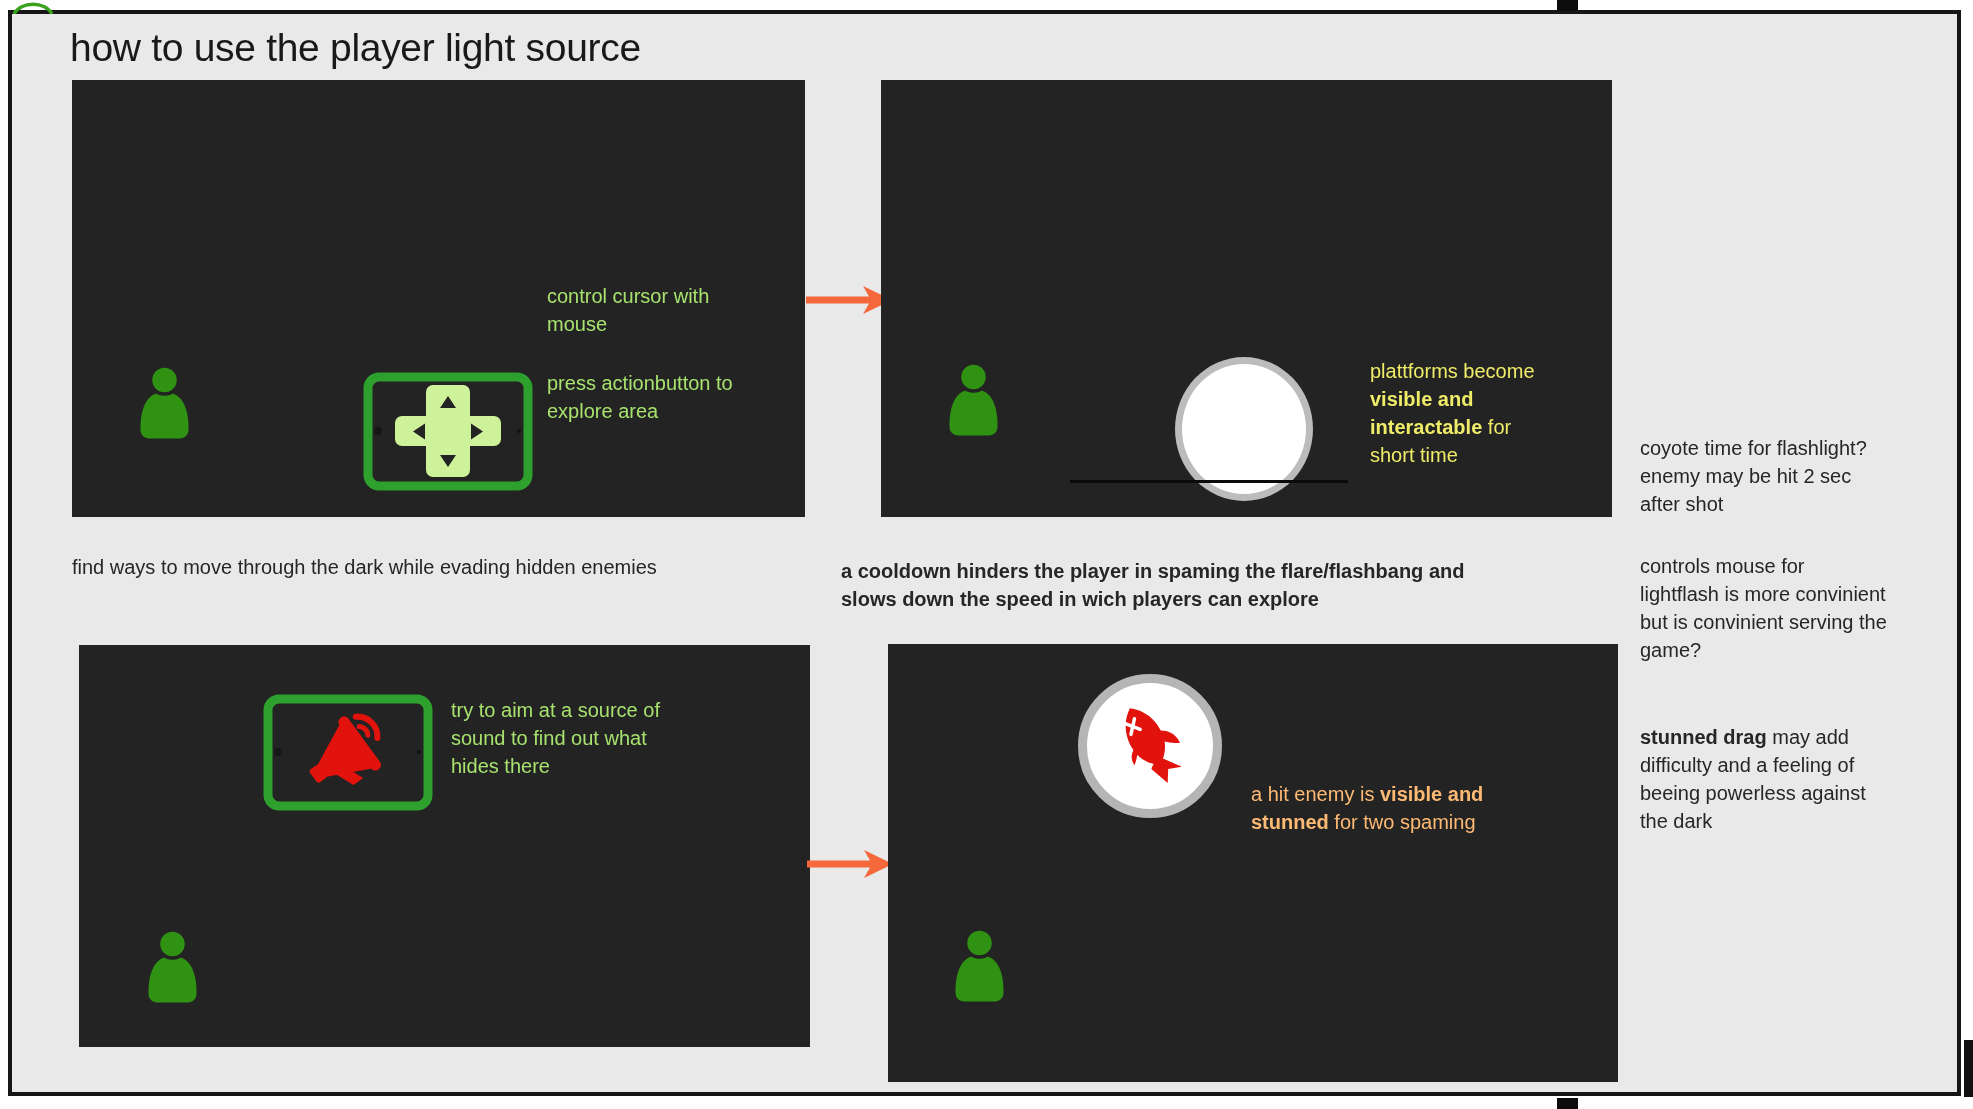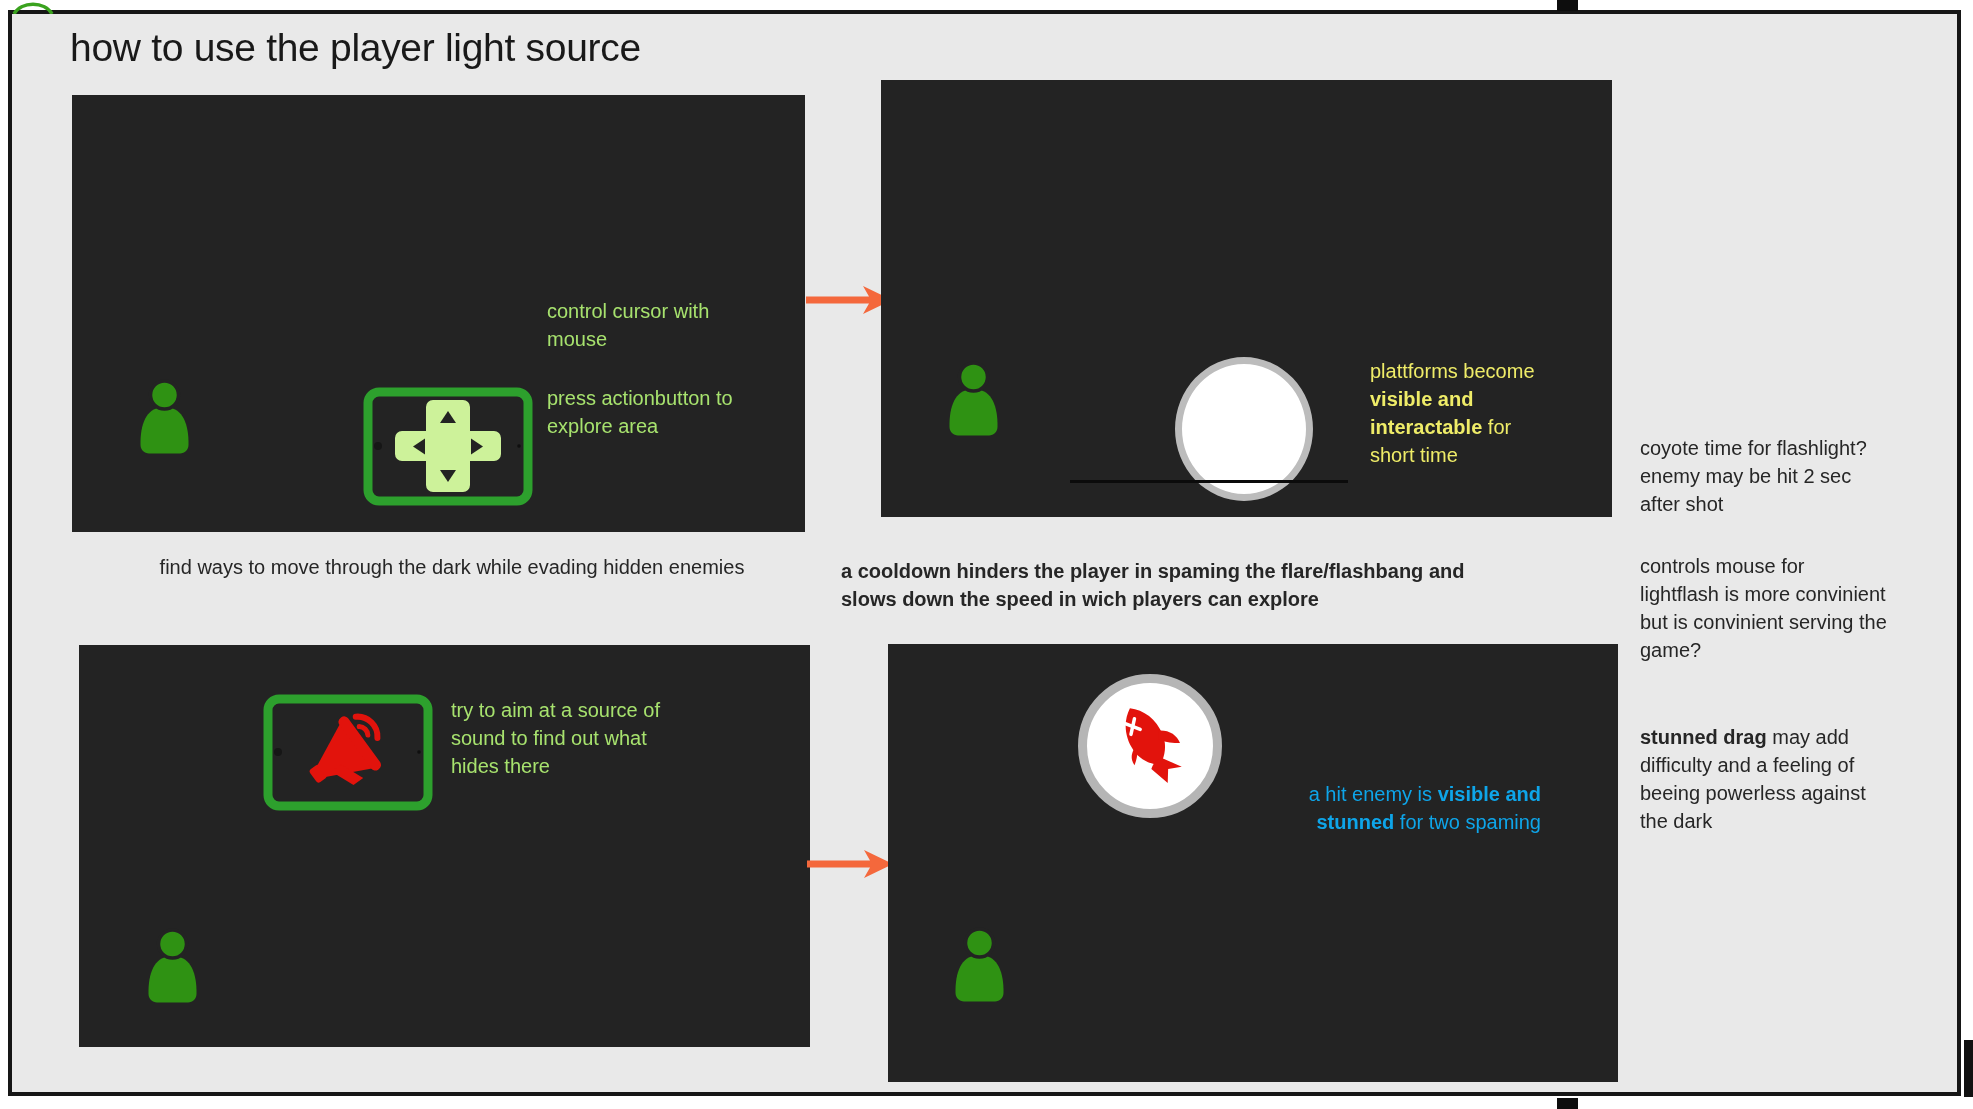--- a/index.html
+++ b/index.html
@@ -6,21 +6,21 @@
   #app{position:relative;width:1973px;height:1109px;background:#ffffff;overflow:hidden;
        font-family:"Liberation Sans",sans-serif;padding-left:28px;}
   .canvas{position:absolute;left:8px;top:10px;width:1953px;height:1086px;
           background:#e9e9e9;border:4px solid #161616;box-sizing:border-box;}
   .panel{position:absolute;background:#232323;}
   .abs{position:absolute;}
   .txt{position:absolute;font-size:20px;line-height:28px;white-space:pre-line;}
   .txt .b{font-weight:700;}
   .green{color:#a7e26e;}
   .yellow{color:#efec68;margin-left:16px;}
-  .redt{color:#0ea5e9;text-align:right;}
+  .redt{color:#fdba74;}
   .darkt{color:#262626;}
   #page-title{position:absolute;left:70px;top:25px;font-size:39px;line-height:46px;
               color:#191919;letter-spacing:-0.3px;white-space:nowrap;}
   .light-circle{position:absolute;background:#ffffff;border:7px solid #bcbcbc;
                 border-radius:50%;box-sizing:border-box;}
   .stun-circle{position:absolute;background:#ffffff;border:9px solid #b5b5b5;
                border-radius:50%;box-sizing:border-box;display:flex;
                align-items:center;justify-content:center;}
   .platform-line{position:absolute;background:#0b0b0b;}
   .vthumb{position:absolute;left:1964px;top:1040px;width:9px;height:57px;background:#111;}
@@ -37,21 +37,21 @@
 
   <svg class="abs" style="left:10px;top:0;width:46px;height:14px;" viewBox="0 0 46 14">
     <path d="M4,14 A 21 17 0 0 1 42,14" stroke="#3aa21e" stroke-width="3.5" fill="none"></path>
   </svg>
   <div class="tab top"></div>
   <div class="tab bottom"></div>
   <div class="vthumb"></div>
 
   <div id="page-title">how to use the player light source</div>
 
-  <div class="panel" id="p1" style="left:72px;top:80px;width:733px;height:437px;margin-top:15px;">
+  <div class="panel" id="p1" style="left:72px;top:80px;width:733px;height:437px;">
     <svg class="abs" style="left:64px;top:284px;width:57px;height:75px;" viewBox="0 0 57 75">
       <path d="M28.5,28 C12,28 5,42 4.5,62 L4.5,66 C4.5,70.7 8.3,74.5 13,74.5 L44,74.5 C48.7,74.5 52.5,70.7 52.5,66 L52.5,62 C52,42 45,28 28.5,28 Z" fill="#2f9213"></path>
       <circle cx="28.5" cy="16" r="14" fill="#2f9213" stroke="#232323" stroke-width="3.5"></circle>
     </svg>
     <svg class="abs" style="left:291px;top:292px;width:170px;height:119px;" viewBox="0 0 170 119">
       <rect x="5" y="5" width="160" height="109" rx="11" fill="none" stroke="#2da02d" stroke-width="9"></rect>
       <circle cx="15" cy="59" r="4" fill="#161616"></circle>
       <circle cx="156" cy="59" r="1.8" fill="#0f0f0f"></circle>
       <path d="M70,13 h30 a7,7 0 0 1 7,7 v24 h24 a7,7 0 0 1 7,7 v16 a7,7 0 0 1 -7,7 h-24 v24 a7,7 0 0 1 -7,7 h-30 a7,7 0 0 1 -7,-7 v-24 h-24 a7,7 0 0 1 -7,-7 v-16 a7,7 0 0 1 7,-7 h24 v-24 a7,7 0 0 1 7,-7 z" fill="#cdf29a"></path>
       <polygon points="85,24 77,36 93,36" fill="#232323"></polygon>
@@ -75,21 +75,21 @@
       <circle cx="28.5" cy="16" r="14" fill="#2f9213" stroke="#232323" stroke-width="3.5"></circle>
     </svg>
     <div class="light-circle" style="left:294px;top:277px;width:138px;height:144px;"></div>
     <div class="platform-line" style="left:189px;top:400px;width:278px;height:3px;"></div>
     <div class="txt yellow" style="left:473px;top:277px;width:195px;"><span>plattforms become
 </span><span class="b">visible and
 interactable</span><span> for
 short time</span></div>
   </div>
 
-  <div class="txt darkt" style="left:72px;top:553px;width:760px;text-align:center;">find ways to move through the dark while evading hidden enemies</div>
+  <div class="txt darkt" style="left:72px;top:553px;width:760px;">find ways to move through the dark while evading hidden enemies</div>
   <div class="txt darkt" style="left:841px;top:557px;width:700px;font-weight:bold;">a cooldown hinders the player in spaming the flare/flashbang and
 slows down the speed in wich players can explore</div>
 
   <div class="panel" id="p3" style="left:79px;top:645px;width:731px;height:402px;">
     <svg class="abs" style="left:184px;top:49px;width:170px;height:117px;" viewBox="0 0 170 117">
       <rect x="5" y="5" width="160" height="107" rx="11" fill="none" stroke="#2da02d" stroke-width="9"></rect>
       <circle cx="15" cy="58" r="4" fill="#161616"></circle>
       <circle cx="156" cy="58" r="1.8" fill="#0f0f0f"></circle>
       <g transform="rotate(-36 85 58)" fill="#e2130c">
         <rect x="42" y="50" width="12" height="16" rx="3"></rect>

